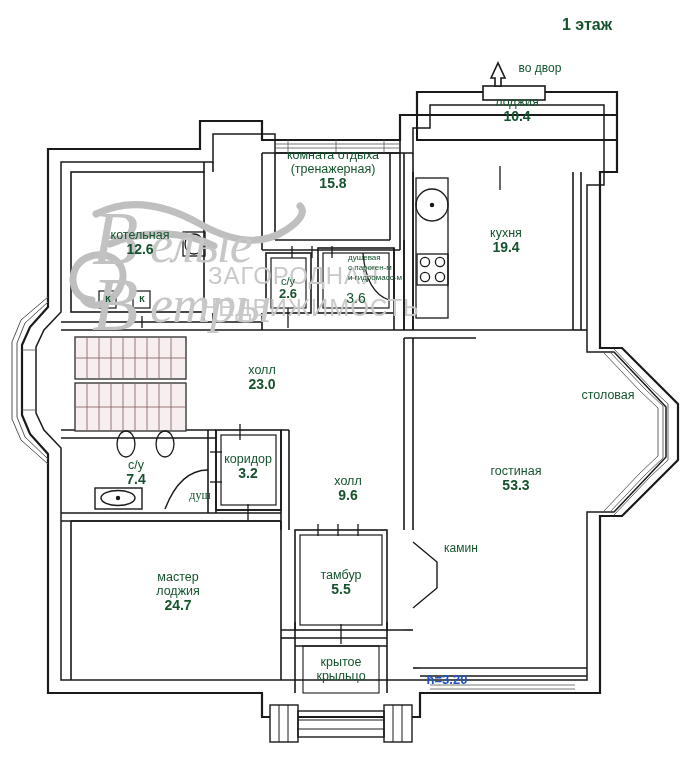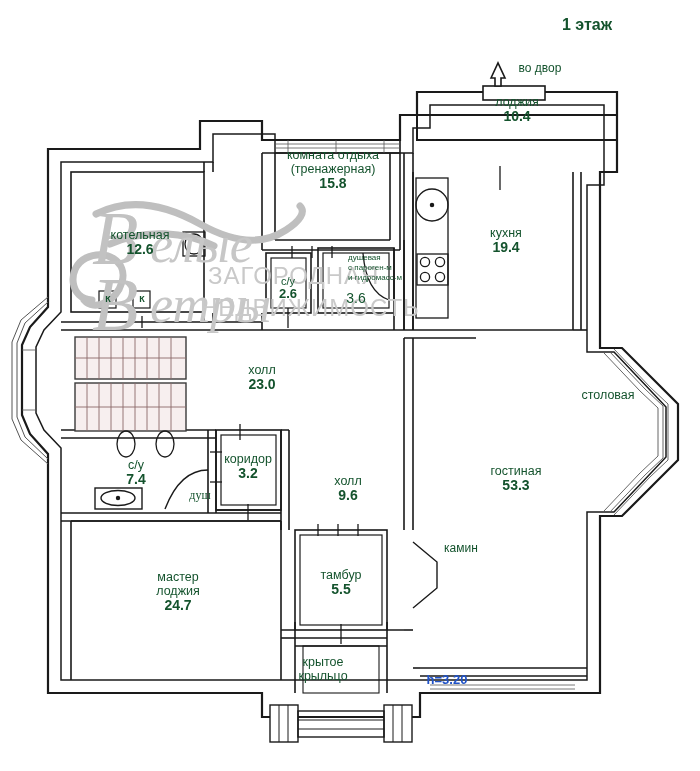--- a/index.html
+++ b/index.html
@@ -378,21 +378,21 @@
     <span class="room">мастер</span>
     <span class="room">лоджия</span>
     <span class="area">24.7</span>
   </div>
 
   <div class="lbl stack" style="left:341px; top:568px;">
     <span class="room">тамбур</span>
     <span class="area">5.5</span>
   </div>
 
-  <div class="lbl stack" style="left:323px; top:655px;">
+  <div class="lbl stack" style="left:341px; top:655px;">
     <span class="room">крытое</span>
     <span class="room">крыльцо</span>
   </div>
 
   <div class="lbl note" style="left:442px; top:542px;margin-left:13px;">камин</div>
 
   <div class="lbl height" style="left:447px; top:673px;">h=3.20</div>
 
 </div>
 

